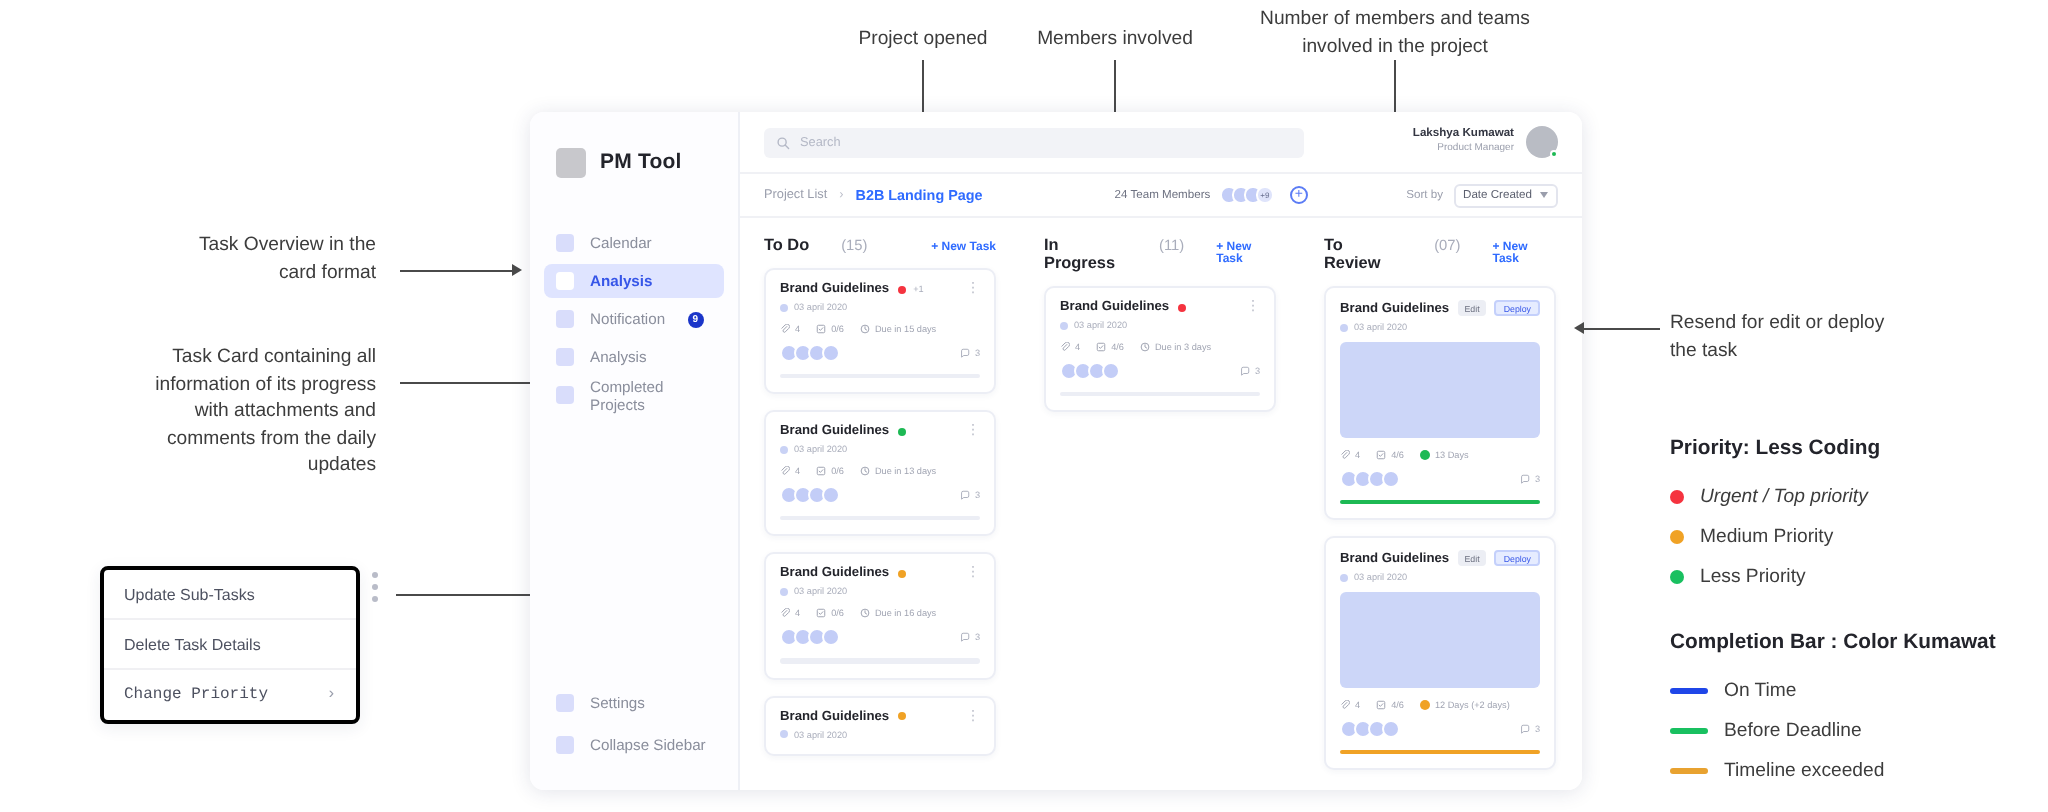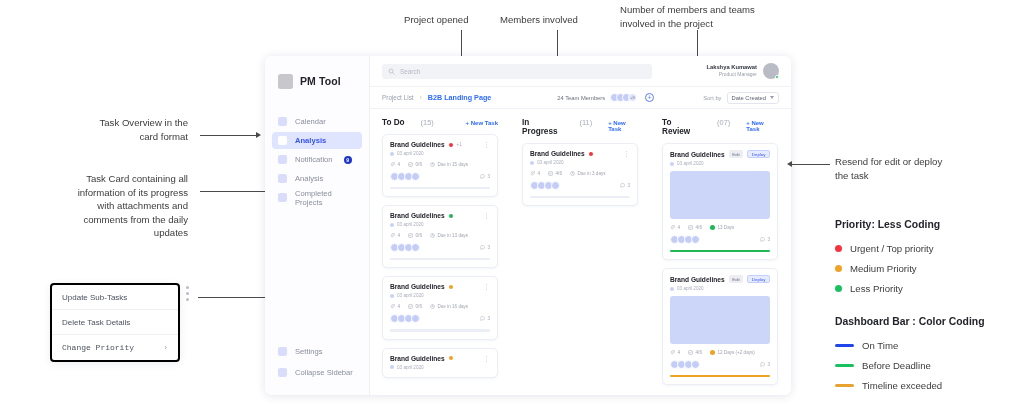--- a/index.html
+++ b/index.html
@@ -13,21 +13,21 @@
 
   
   .anno {
     position: absolute;
     font-size: 9.6px;
     line-height: 13.5px;
     color: #3c3c3c;
     white-space: pre-line;
   }
   .anno.r { text-align: right; }
-  .anno.c { }
+  .anno.c { text-align: center; }
   .anno.l { text-align: left; }
 
   
   .vline { position: absolute; width: 1px; background: #4a4a4a; }
   .hline { position: absolute; height: 1px; background: #4a4a4a; }
   .arrow-down {
     position: absolute; width: 0; height: 0;
     border-left: 3.5px solid transparent;
     border-right: 3.5px solid transparent;
     border-top: 5px solid #4a4a4a;
@@ -675,35 +675,35 @@
     </div>
   </div>
 
   <div class="hline" style="left:792px;top:164px;width:38px;"></div>
   <div class="arrow-left" style="left:787px;top:160.5px;"></div>
   <div class="anno l" style="left:835px;top:155px;width:180px;">Resend for edit or deploy
 the task</div>
 
   <div class="legend-title" style="position:absolute;left:835px;top:219px;">Priority: Less Coding</div>
   <div style="position:absolute;left:835px;top:240px;">
-    <div class="legend-row" style="margin-top:3px;">
+    <div class="legend-row" style="margin-top:3px;font-style:italic;">
       <span class="sw-dot" style="background:#f5333f"></span>
       <span class="lt">Urgent / Top priority</span>
     </div>
     <div class="legend-row">
       <span class="sw-dot" style="background:#f0a225"></span>
       <span class="lt">Medium Priority</span>
     </div>
     <div class="legend-row">
       <span class="sw-dot" style="background:#19c060"></span>
       <span class="lt">Less Priority</span>
     </div>
   </div>
 
-  <div class="legend-title" style="position:absolute;left:835px;top:316px;">Dashboard Bar : Color Coding</div>
+  <div class="legend-title" style="position:absolute;left:835px;top:316px;">Completion Bar : Color Kumawat</div>
   <div style="position:absolute;left:835px;top:337px;">
     <div class="legend-row" style="margin-top:3px;">
       <span class="sw-bar" style="background:#1f46e8"></span>
       <span class="lt">On Time</span>
     </div>
     <div class="legend-row">
       <span class="sw-bar" style="background:#19c060"></span>
       <span class="lt">Before Deadline</span>
     </div>
     <div class="legend-row">

